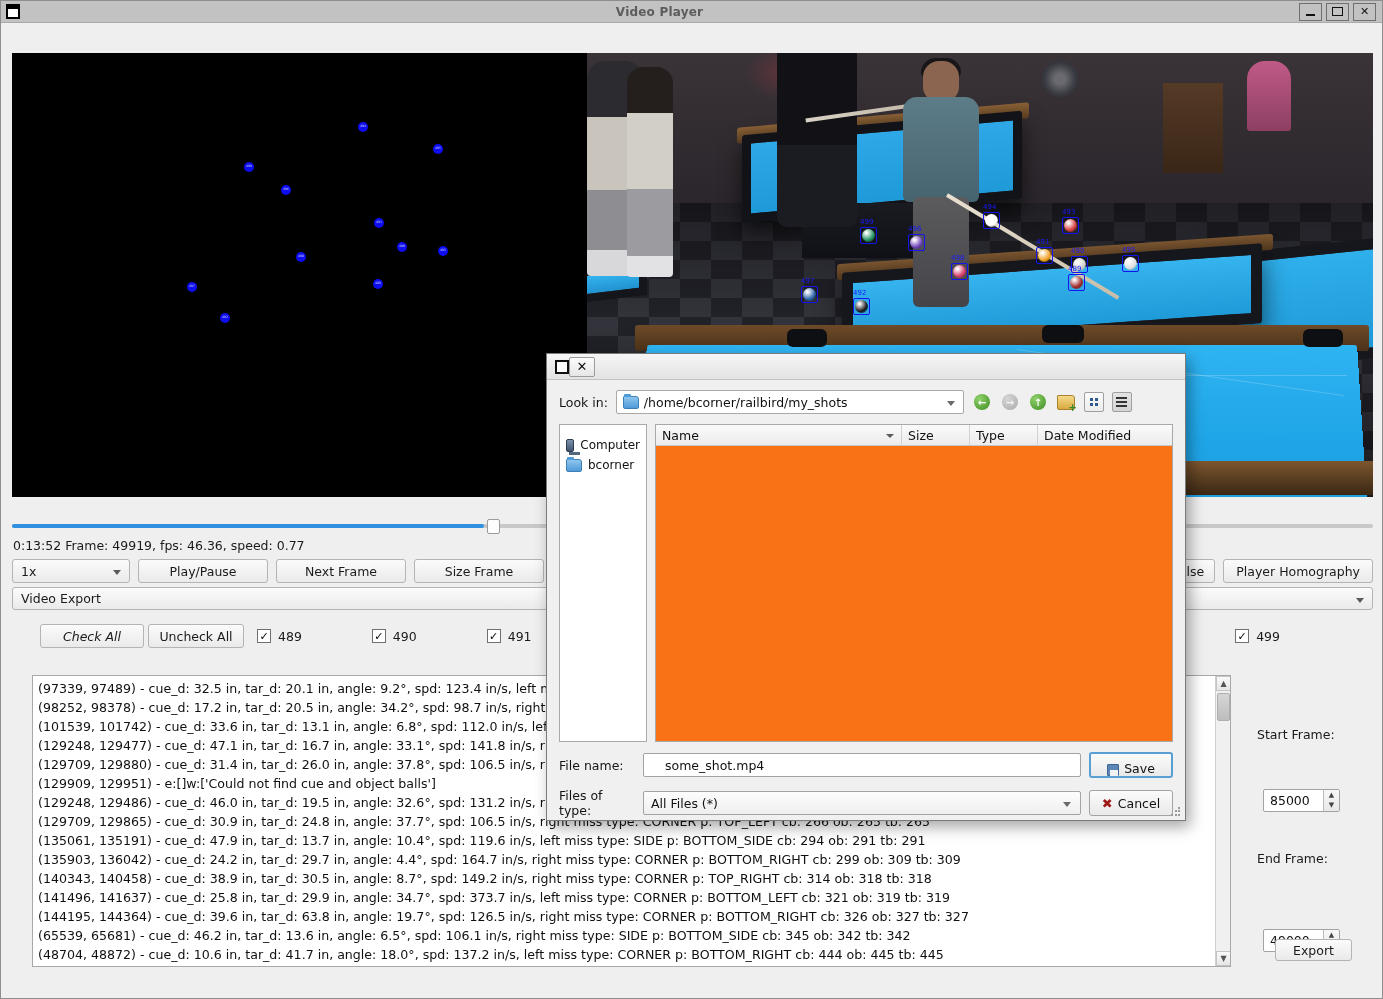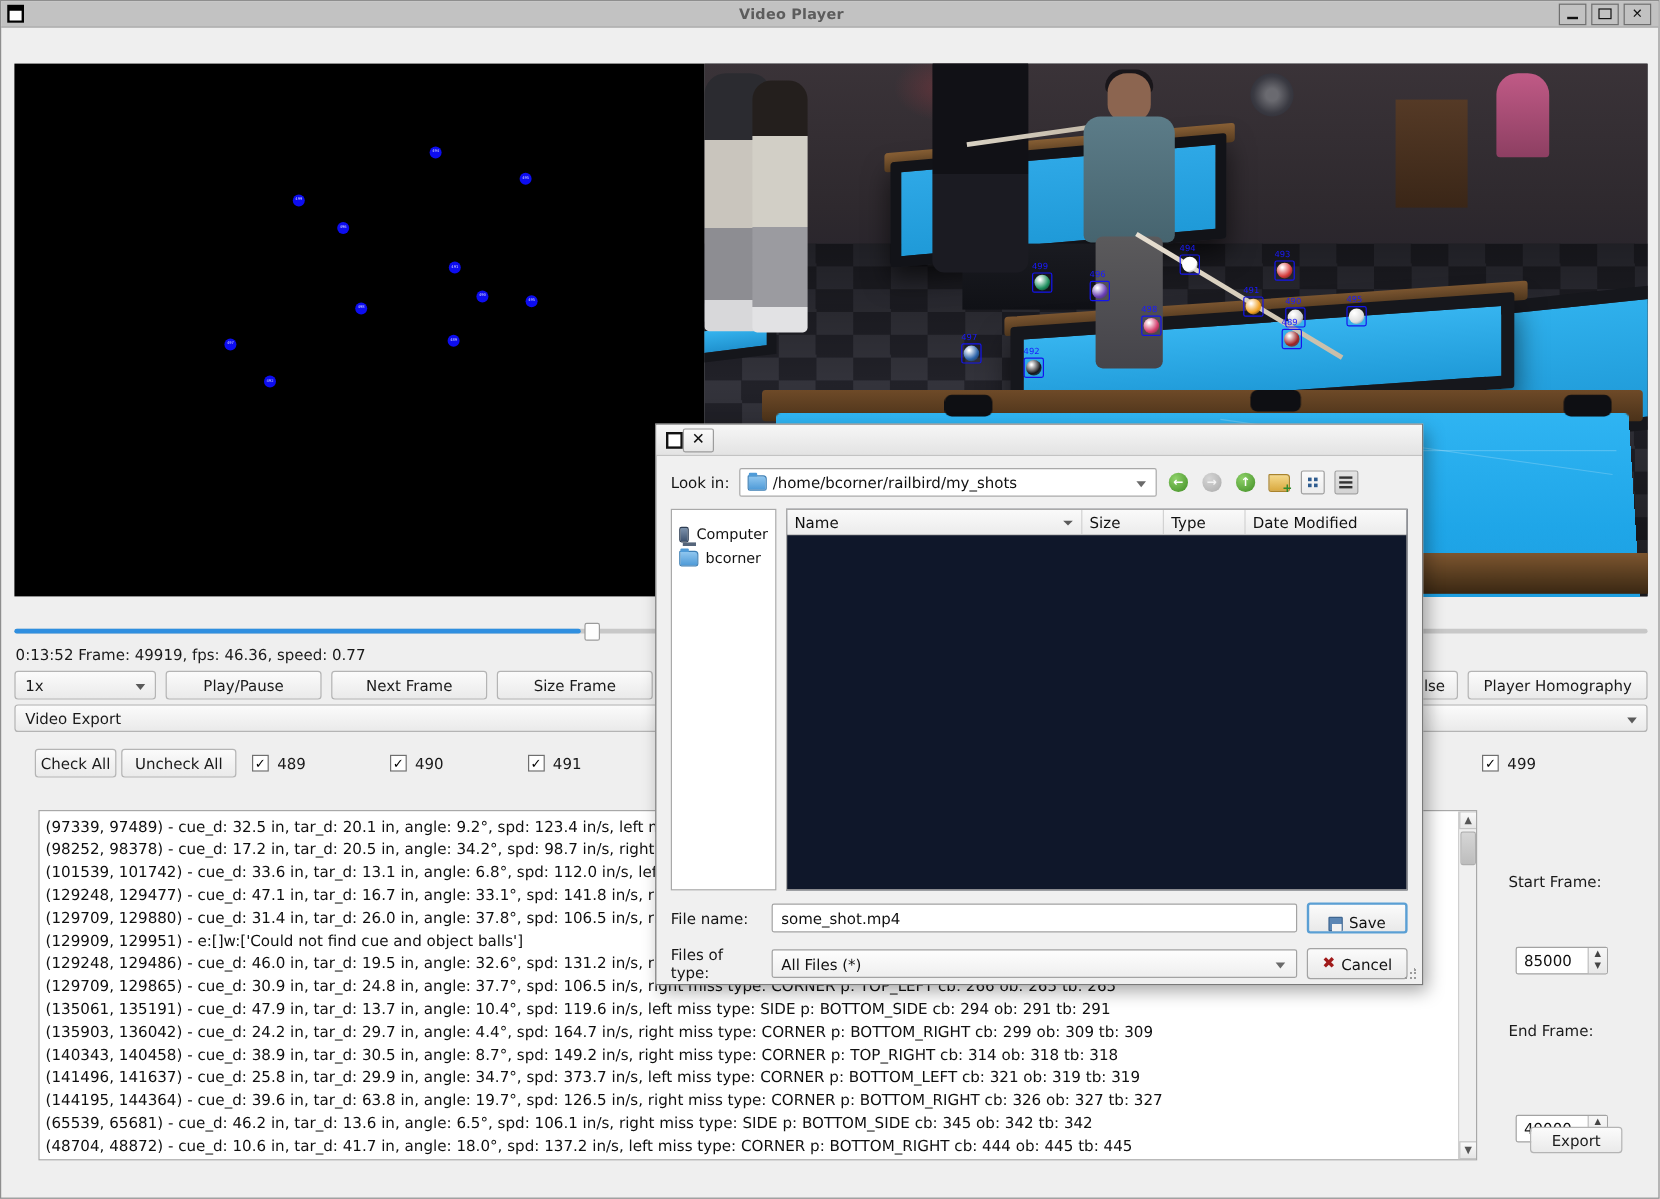--- a/index.html
+++ b/index.html
@@ -513,21 +513,21 @@
     background: linear-gradient(180deg,#7d93ad,#3f5470);
     border: 1px solid #2c3c52; border-radius: 2px;
     position: relative;
   }
   .computer-ico::after {
     content:''; position:absolute; left:2px; bottom:-4px;
     width:11px; height:3px; background:#55657a;
   }
   #filelist {
     flex: 1; height: 318px;
-    background: #0f172a;
+    background: #f97316;
     border: 1px solid #a9a9a9;
   }
   #filelist-head {
     display: flex; height: 21px;
     background: linear-gradient(180deg,#fafafa,#ececec);
     border-bottom: 1px solid #c7c7c7;
     font-size: 12.5px; color: #111;
   }
   #filelist-head .col {
     display: flex; align-items: center;
@@ -547,21 +547,21 @@
     border-top:4px solid #5a5a5a;
   }
 
   .bottom-row {
     display: flex; align-items: center; gap: 8px; margin-top: 10px;
   }
   .bottom-label { width: 76px; font-size: 12.5px; color: #141414; }
   #filename-input {
     flex: 1; height: 24px;
     background: #fff; border: 1px solid #a3a3a3; border-radius: 2px;
-    display: flex; align-items: center; padding-left: 7px;
+    display: flex; align-items: center; padding-left: 21px;
     font-size: 12.5px; color: #111;
   }
   #filetype-combo {
     flex: 1; height: 24px;
     background: linear-gradient(180deg,#fdfdfd,#efefef);
     border: 1px solid #a3a3a3; border-radius: 2px;
     display: flex; align-items: center; padding-left: 7px;
     font-size: 12.5px; color: #111; position: relative;
   }
   .dlg-btn {
@@ -756,21 +756,21 @@
     <div class="qbutton" style="width:116px;justify-content:flex-end;padding-right:10px;">: False</div>
     <div class="qbutton">Player Homography</div>
   </div>
 
   <div class="qcombo" id="export-combo">
     <span>Video Export</span>
     <span class="arrow"></span>
   </div>
 
   <div id="check-row">
-    <div class="qbutton" style="width:68px;margin-left:17px;">Check All</div>
+    <div class="qbutton" style="width:104px;margin-left:28px;font-style:italic;">Check All</div>
     <div class="qbutton" style="width:96px;margin-left:4px;">Uncheck All</div>
     <div class="cbitem" style="margin-left:13px;">
       <span class="cbox">✓</span>
       <span class="cblabel">489</span>
     </div>
     <div class="cbitem" style="margin-left:70px;">
       <span class="cbox">✓</span>
       <span class="cblabel">490</span>
     </div>
     <div class="cbitem" style="margin-left:70px;">

